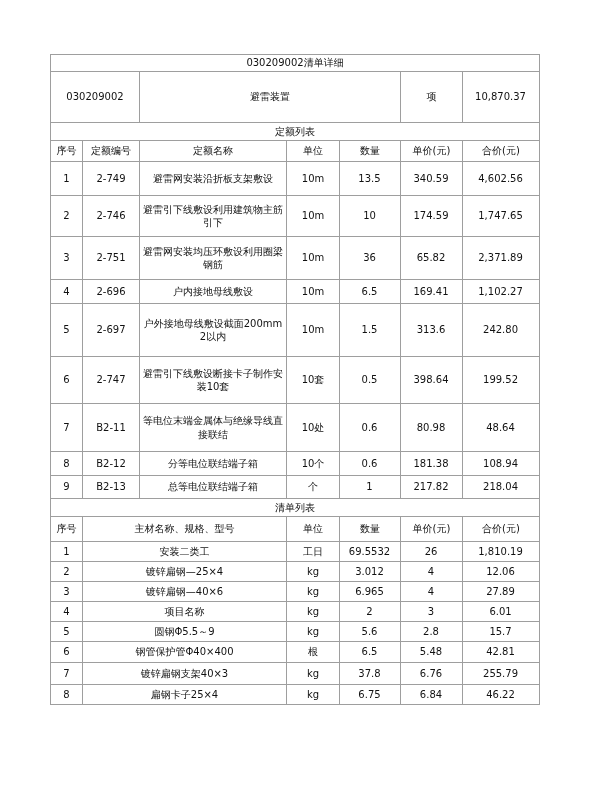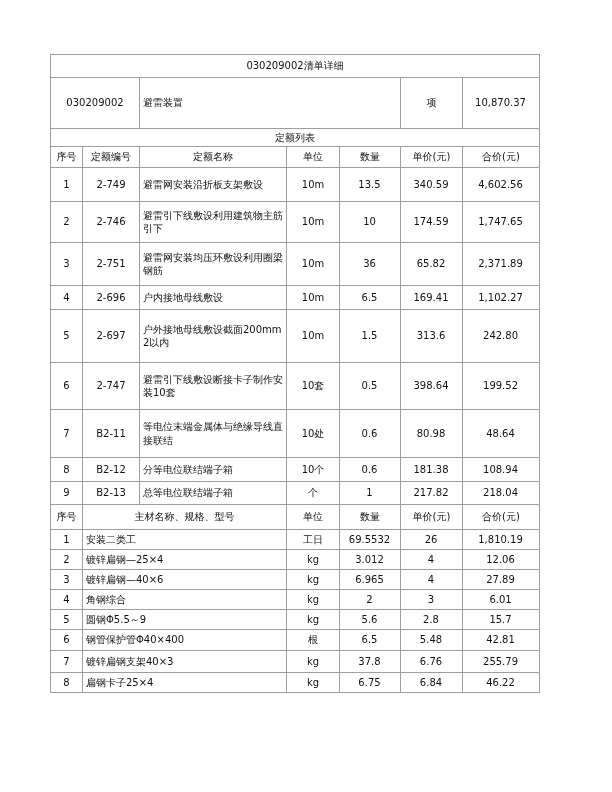--- a/index.html
+++ b/index.html
@@ -27,41 +27,41 @@
     line-height: 1.35;
   }
   table.detail td {
     border: 1px solid #9e9e9e;
     vertical-align: middle;
     padding: 1px 3px;
     overflow: hidden;
     word-break: break-all;
   }
   .tc { text-align: center; }
-  .tl { text-align: left; }
+  .tl { text-align: center; }
   .trt { text-align: center; padding-right: 4px !important; }
   .sect { text-align: center; margin-left: 39px; }
 </style>
 </head>
 <body>
 
 <div class="page">
   <table class="detail">
     <colgroup>
       <col style="width:32px">
         <col style="width:57px">
         <col style="width:147px">
       <col style="width:53px">
         <col style="width:61px">
         <col style="width:62px">
       <col style="width:77px">
     </colgroup>
 
     <tbody>
-        <tr style="height:23px">
+        <tr style="height:17px">
       <td colspan="7" class="tc">030209002清单详细</td>
     </tr>
 
 
     <tr style="height:51px">
       <td colspan="2" class="tc">030209002</td>
       <td colspan="3" class="tl">避雷装置</td>
       <td class="tc">项</td>
       <td class="trt">10,870.37</td>
     </tr>
@@ -155,20 +155,23 @@
     <tr style="height:23px">
       <td class="tc">9</td>
       <td class="tc">B2-13</td>
       <td class="tl">总等电位联结端子箱</td>
       <td class="tc">个</td>
       <td class="trt">1</td>
       <td class="trt">217.82</td>
       <td class="trt">218.04</td>
     </tr>
 
+    <tr style="height:18px">
+      <td colspan="7" class="sect">清单列表</td>
+    </tr>
 
     <tr style="height:25px">
       <td class="tc">序号</td>
       <td colspan="2" class="tc">主材名称、规格、型号</td>
       <td class="tc">单位</td>
       <td class="tc">数量</td>
       <td class="tc">单价(元)</td>
       <td class="tc">合价(元)</td>
     </tr>
 
@@ -191,21 +194,21 @@
     <tr style="height:20px">
       <td class="tc">3</td>
       <td colspan="2" class="tl">镀锌扁钢—40×6</td>
       <td class="tc">kg</td>
       <td class="trt">6.965</td>
       <td class="trt">4</td>
       <td class="trt">27.89</td>
     </tr>
     <tr style="height:20px">
       <td class="tc">4</td>
-      <td colspan="2" class="tl">角钢综合</td>
+      <td colspan="2" class="tl">项目名称</td>
       <td class="tc">kg</td>
       <td class="trt">2</td>
       <td class="trt">3</td>
       <td class="trt">6.01</td>
     </tr>
     <tr style="height:20px">
       <td class="tc">5</td>
       <td colspan="2" class="tl">圆钢Φ5.5～9</td>
       <td class="tc">kg</td>
       <td class="trt">5.6</td>

